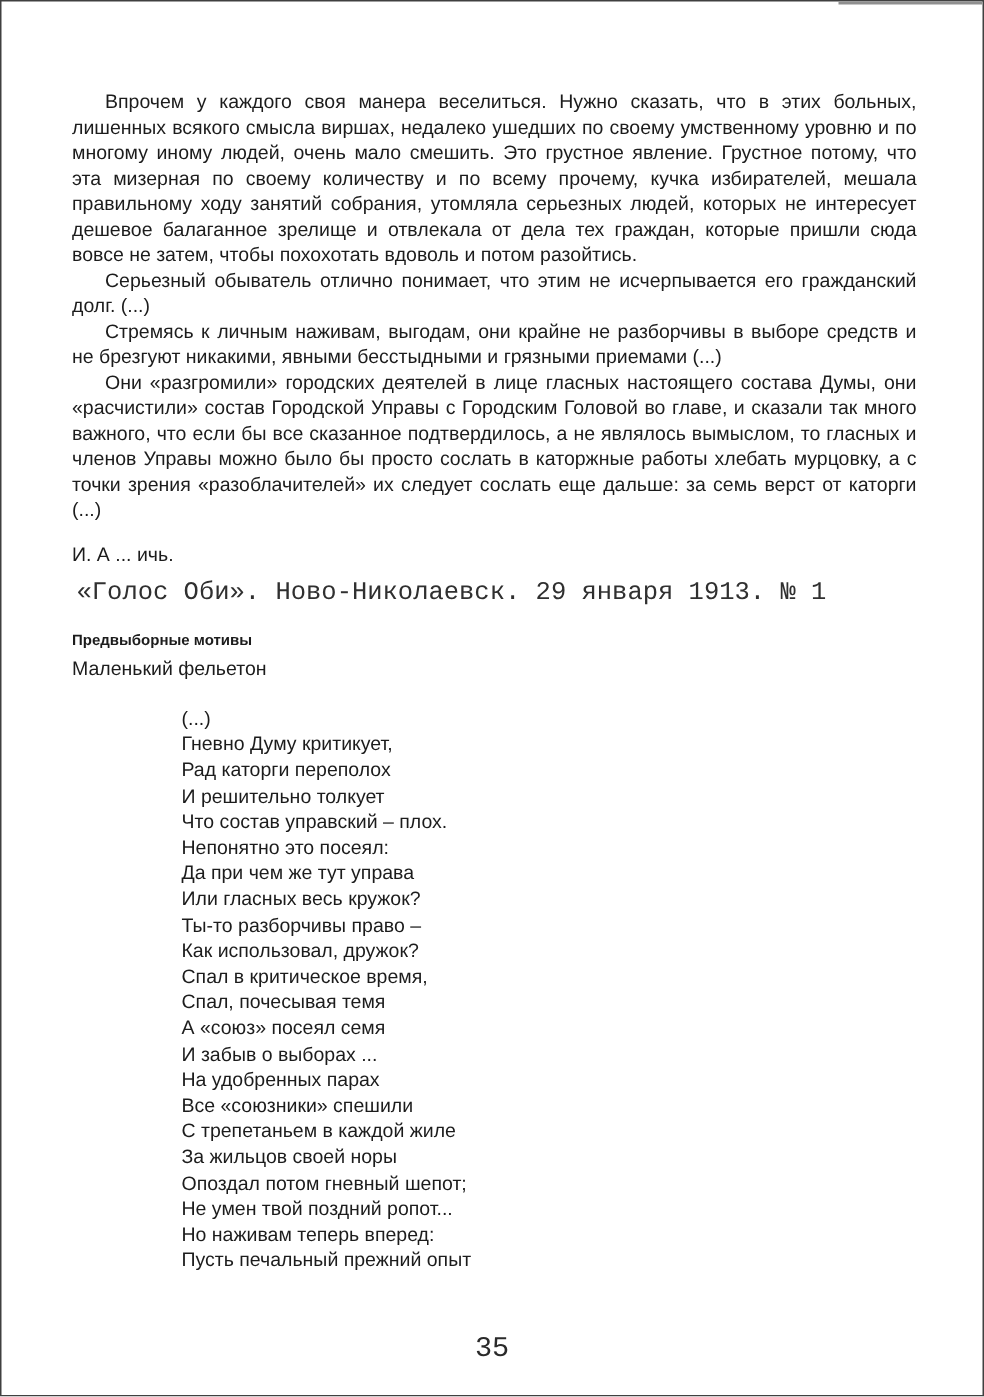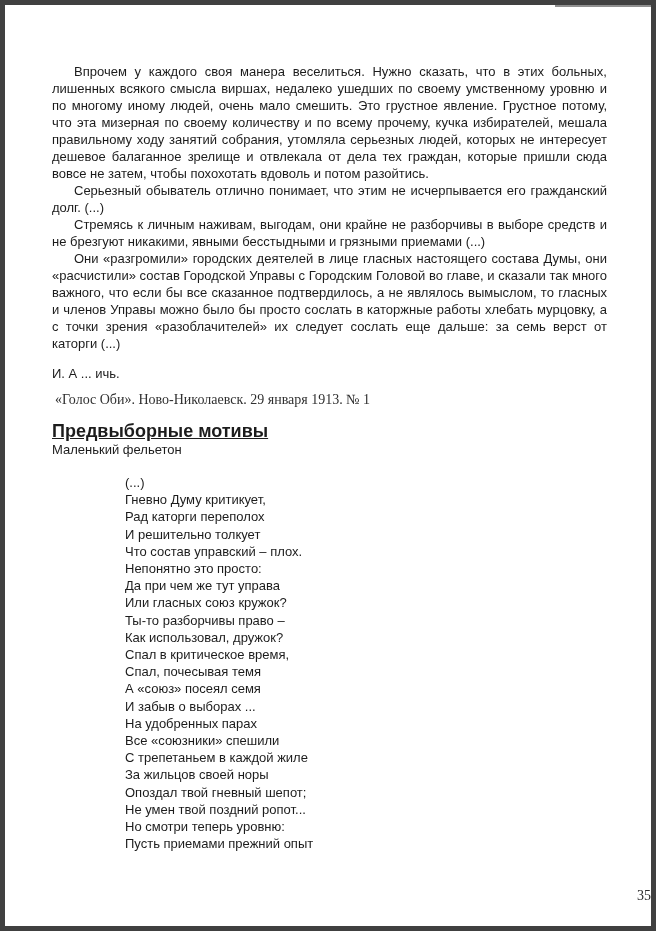--- a/index.html
+++ b/index.html
@@ -6,21 +6,21 @@
     margin: 0;
     padding: 0;
     background: #ffffff;
   }
   .page {
     position: relative;
     width: 656px;
     height: 931px;
     box-sizing: border-box;
     background: #ffffff;
-    border: 5px solid #404040;
+    border: 1px solid #404040;
     padding: 58px 44px 0 47px;
     font-family: "Liberation Sans", sans-serif;
     font-size: 13px;
     line-height: 17px;
     color: #1c1c1c;
     overflow: hidden;
   }
   .scan-edge {
     position: absolute;
     top: 0;
@@ -32,50 +32,49 @@
   .prose .para {
     margin: 0;
     text-align: justify;
     text-indent: 22px;
   }
   .signature {
     margin: 13px 0 0 0;
   }
   .citation {
     margin: 9px 0 0 3px;
-    font-family: Liberation Serif, serif;
-    font-size: 14px;
+    font-family: Liberation Mono, monospace;
+    font-size: 17px;
     color: #303030;
   }
   .section-title {
     margin: 15px 0 0 0;
-    font-size: 18px;
+    font-size: 10px;
     font-weight: bold;
     line-height: 17px;
-    text-decoration: underline;
   }
   .section-subtitle {
     margin: 1px 0 0 0;
   }
   .poem {
     margin: 16px 0 0 73px;
   }
   .poem .poem-line {
     margin: 0;
     line-height: 17.2px;
     white-space: pre;
   }
   .page-number {
     position: absolute;
     left: 0;
     bottom: 22px;
     width: 100%;
-    text-align: right;
-    font-family: Liberation Serif, serif;
-    font-size: 14px;
+    text-align: center;
+    font-family: Liberation Mono, monospace;
+    font-size: 19px;
     color: #2a2a2a;
   }
 </style>
 </head>
 <body>
 
 <div class="page">
   <div class="scan-edge"></div>
 
   <div class="prose">
@@ -92,33 +91,33 @@
   <h2 class="section-title">Предвыборные мотивы</h2>
 
   <p class="section-subtitle">Маленький фельетон</p>
 
   <div class="poem">
       <div class="poem-line">(...)</div>
       <div class="poem-line">Гневно Думу критикует,</div>
       <div class="poem-line">Рад каторги переполох</div>
       <div class="poem-line">И решительно толкует</div>
       <div class="poem-line">Что состав управский – плох.</div>
-      <div class="poem-line">Непонятно это просто:</div>
+      <div class="poem-line">Непонятно это посеял:</div>
       <div class="poem-line">Да при чем же тут управа</div>
-      <div class="poem-line">Или гласных союз кружок?</div>
+      <div class="poem-line">Или гласных весь кружок?</div>
       <div class="poem-line">Ты-то разборчивы право –</div>
       <div class="poem-line">Как использовал, дружок?</div>
       <div class="poem-line">Спал в критическое время,</div>
       <div class="poem-line">Спал, почесывая темя</div>
       <div class="poem-line">А «союз» посеял семя</div>
       <div class="poem-line">И забыв о выборах ...</div>
       <div class="poem-line">На удобренных парах</div>
       <div class="poem-line">Все «союзники» спешили</div>
       <div class="poem-line">С трепетаньем в каждой жиле</div>
       <div class="poem-line">За жильцов своей норы</div>
-      <div class="poem-line">Опоздал твой гневный шепот;</div>
+      <div class="poem-line">Опоздал потом гневный шепот;</div>
       <div class="poem-line">Не умен твой поздний ропот...</div>
-      <div class="poem-line">Но смотри теперь уровню:</div>
-      <div class="poem-line">Пусть приемами прежний опыт</div>
+      <div class="poem-line">Но наживам теперь вперед:</div>
+      <div class="poem-line">Пусть печальный прежний опыт</div>
     </div>
 
   <div class="page-number">35</div>
 </div>
 
 </body></html>

